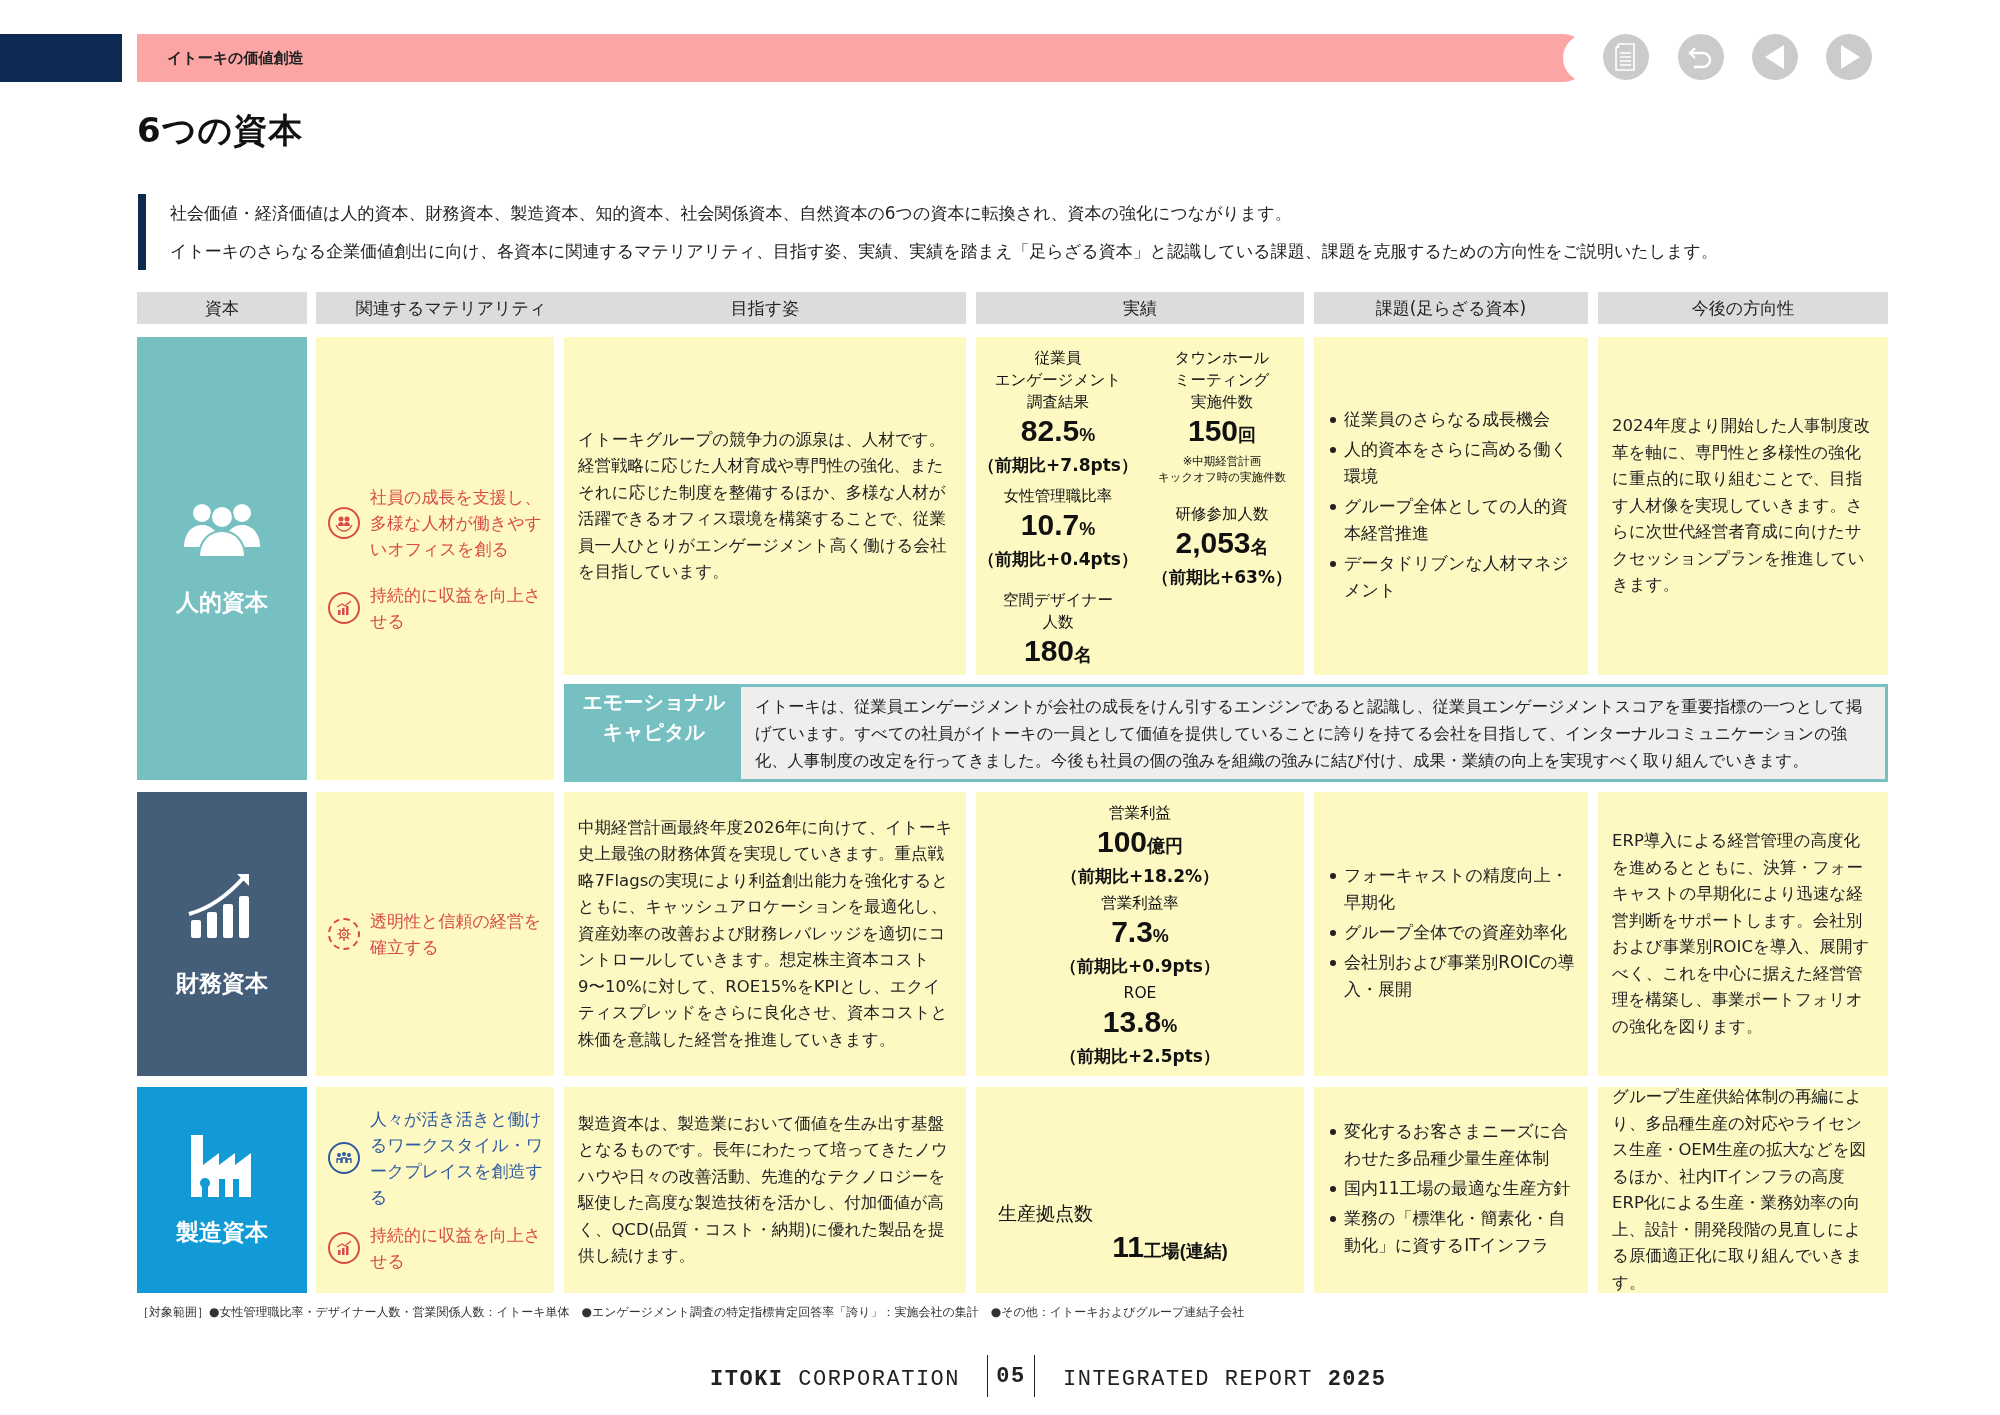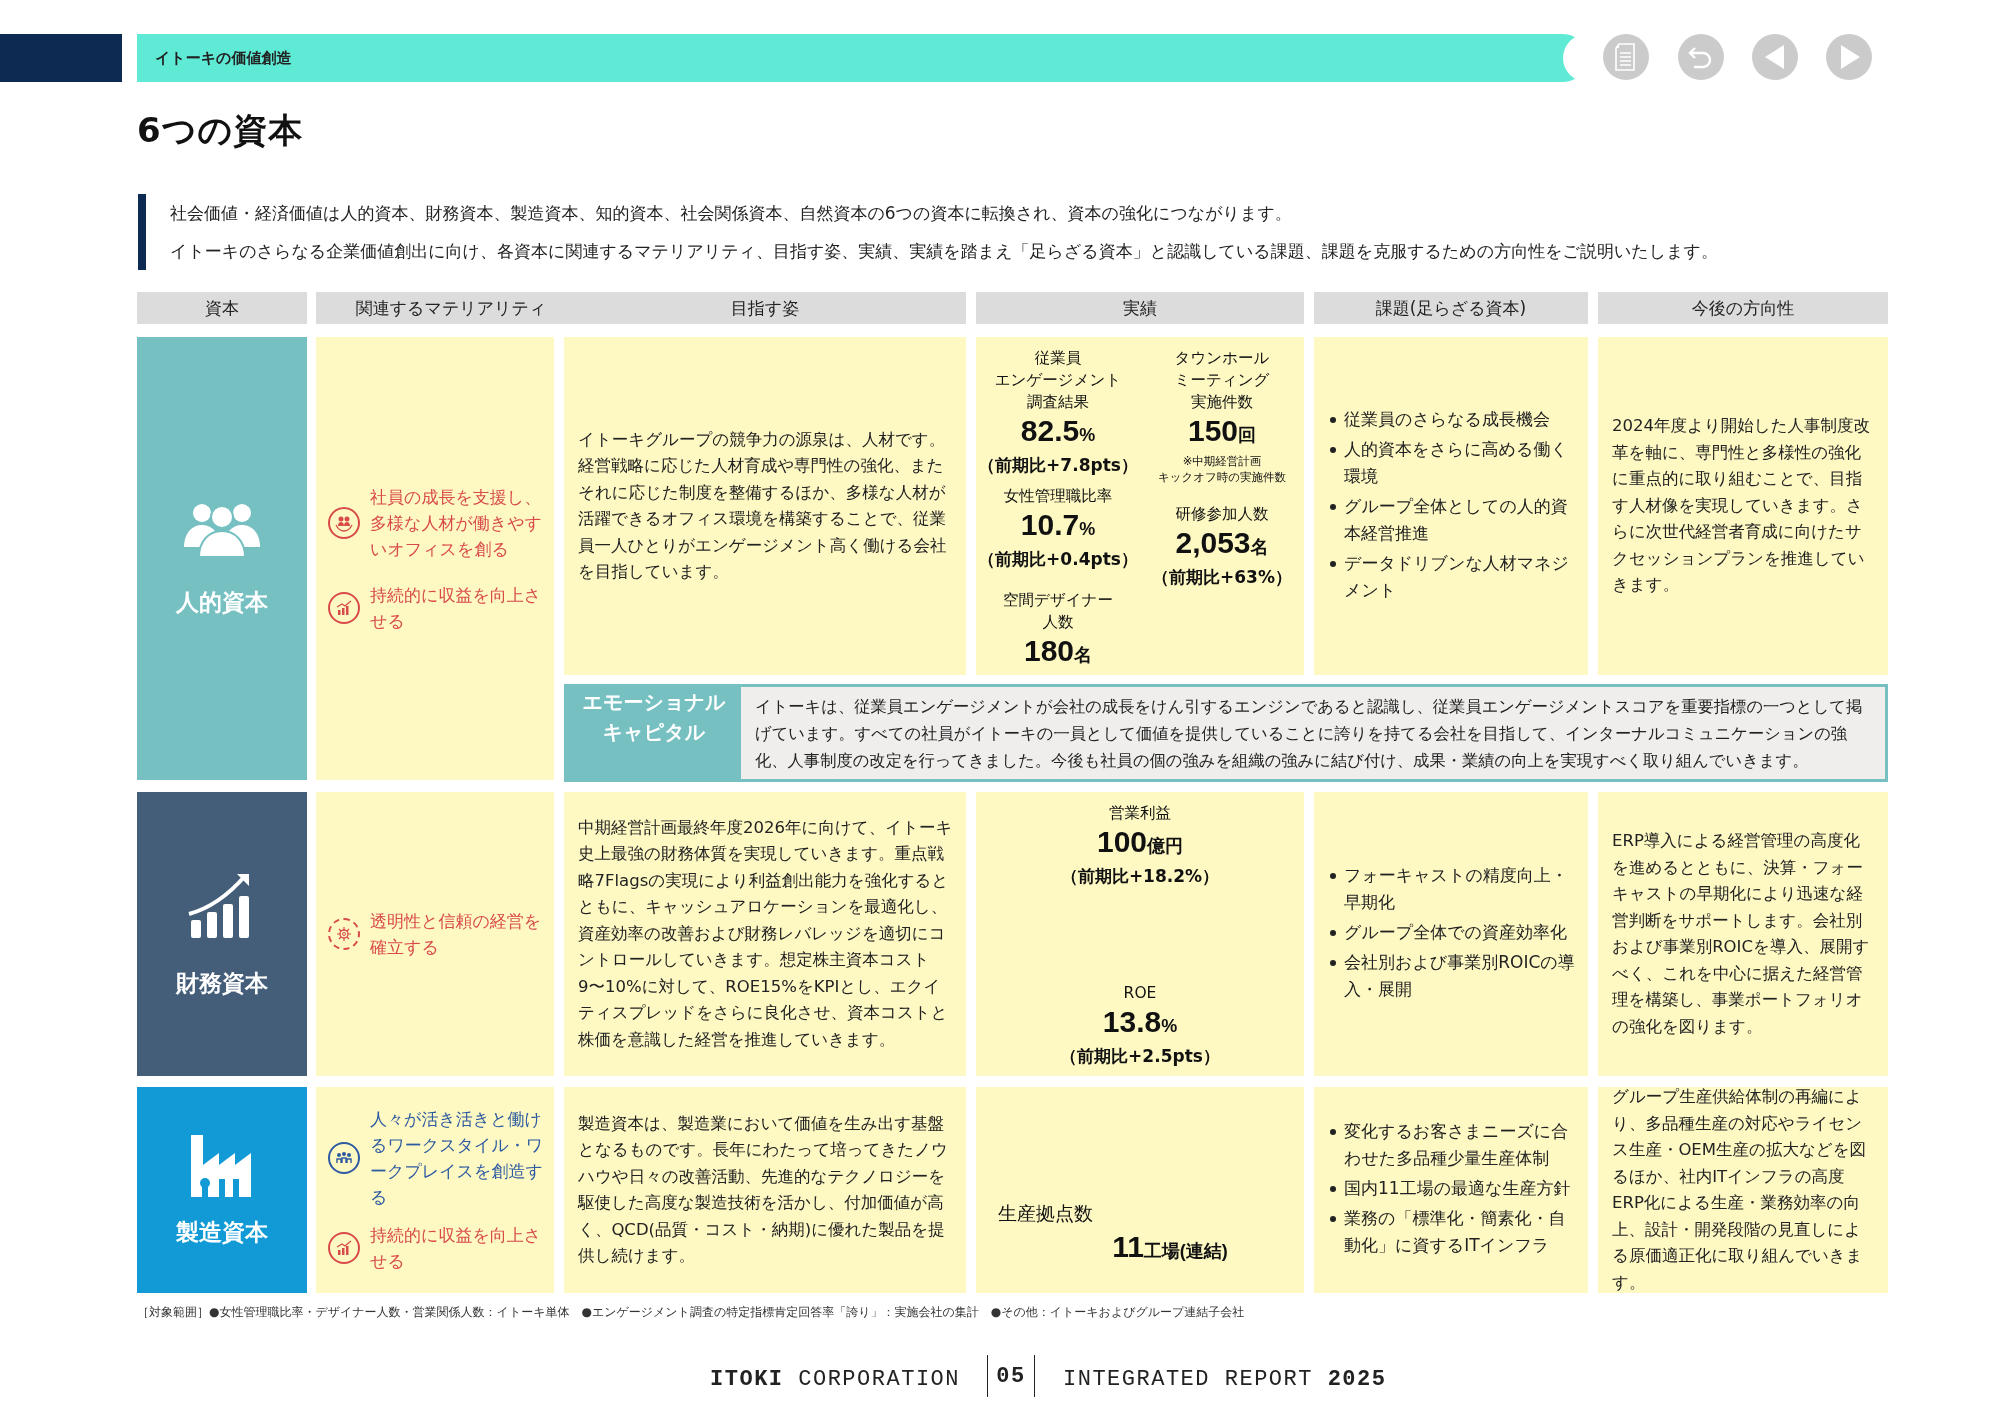--- a/index.html
+++ b/index.html
@@ -1,20 +1,20 @@
 <!DOCTYPE html>
 <html><head>
 <meta charset="utf-8">
 <style>
   * { box-sizing: border-box; margin: 0; padding: 0; }
   html, body { width: 2000px; height: 1415px; background: #ffffff; overflow: hidden; }
   body { position: relative; font-family: "DejaVu Sans", "Liberation Sans", sans-serif; color: #222; }
 
   .hdr-block { position: absolute; left: 0; top: 34px; width: 122px; height: 48px; background: #0d2a52; }
-  .hdr-bar { position: absolute; left: 137px; top: 34px; width: 1450px; height: 48px; background: #5eead4; border-radius: 0 24px 24px 0; display: flex; align-items: center; padding-left: 18px; font-size: 15px; font-weight: bold; color: #222; }
+  .hdr-bar { position: absolute; left: 137px; top: 34px; width: 1450px; height: 48px; background: #fca5a5; border-radius: 0 24px 24px 0; display: flex; align-items: center; padding-left: 30px; font-size: 15px; font-weight: bold; color: #222; }
   .hdr-bar::after { content: ""; position: absolute; right: -10px; top: 0; width: 34px; height: 48px; background: #fff; border-radius: 24px 0 0 24px; }
   .nav-btn { position: absolute; top: 34px; width: 46px; height: 46px; border-radius: 50%; background: #cbcbcb; display: flex; align-items: center; justify-content: center; cursor: pointer; }
   .nav-btn svg { display: block; }
 
   .page-title { position: absolute; left: 137px; top: 108px; font-size: 34px; font-weight: bold; color: #111; letter-spacing: 1px; }
 
   .intro { position: absolute; left: 138px; top: 194px; border-left: 8px solid #0d2a52; padding-left: 24px; font-size: 17px; line-height: 38px; color: #222; }
   .intro p { white-space: nowrap; }
 
   .col-head { position: absolute; top: 292px; height: 32px; background: #dcdcdc; display: flex; align-items: center; justify-content: center; font-size: 17px; color: #222; }
@@ -222,20 +222,25 @@
 </div>
 <div class="cell" style="left:564px;top:792px;width:402px;height:284px;">
   <div class="goal">中期経営計画最終年度2026年に向けて、イトーキ史上最強の財務体質を実現していきます。重点戦略7Flagsの実現により利益創出能力を強化するとともに、キャッシュアロケーションを最適化し、資産効率の改善および財務レバレッジを適切にコントロールしていきます。想定株主資本コスト9〜10%に対して、ROE15%をKPIとし、エクイティスプレッドをさらに良化させ、資本コストと株価を意識した経営を推進していきます。</div>
 </div>
 <div class="cell" style="left:976px;top:792px;width:328px;height:284px;">
   <div class="kpi" style="position:absolute;left:0;top:10px;width:328px;">
     <div class="lbl">営業利益</div>
     <div class="val"><span>100</span><small>億円</small></div>
     <div class="chg">（前期比+18.2%）</div>
   </div>
+  <div class="kpi" style="position:absolute;left:0;top:100px;width:328px;">
+    <div class="lbl">営業利益率</div>
+    <div class="val"><span>7.3</span><small>%</small></div>
+    <div class="chg">（前期比+0.9pts）</div>
+  </div>
   <div class="kpi" style="position:absolute;left:0;top:190px;width:328px;">
     <div class="lbl">ROE</div>
     <div class="val"><span>13.8</span><small>%</small></div>
     <div class="chg">（前期比+2.5pts）</div>
   </div>
 </div>
 <div class="cell" style="left:1314px;top:792px;width:274px;height:284px;">
   <ul class="issues">
     <li>フォーキャストの精度向上・早期化</li>
     <li>グループ全体での資産効率化</li>

